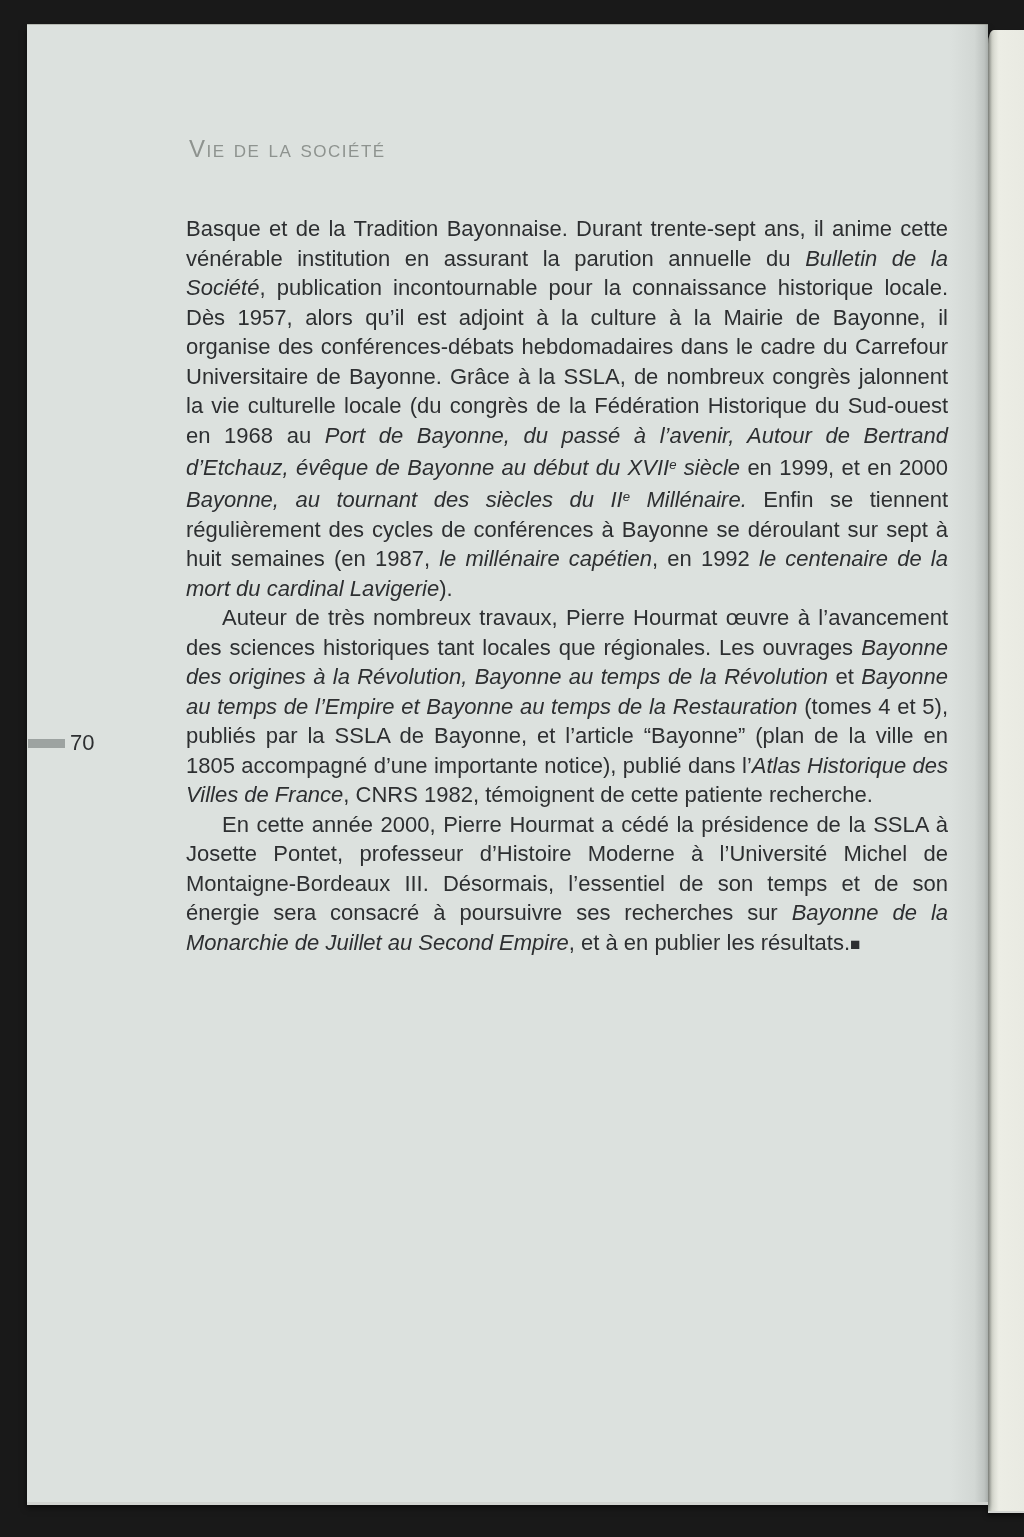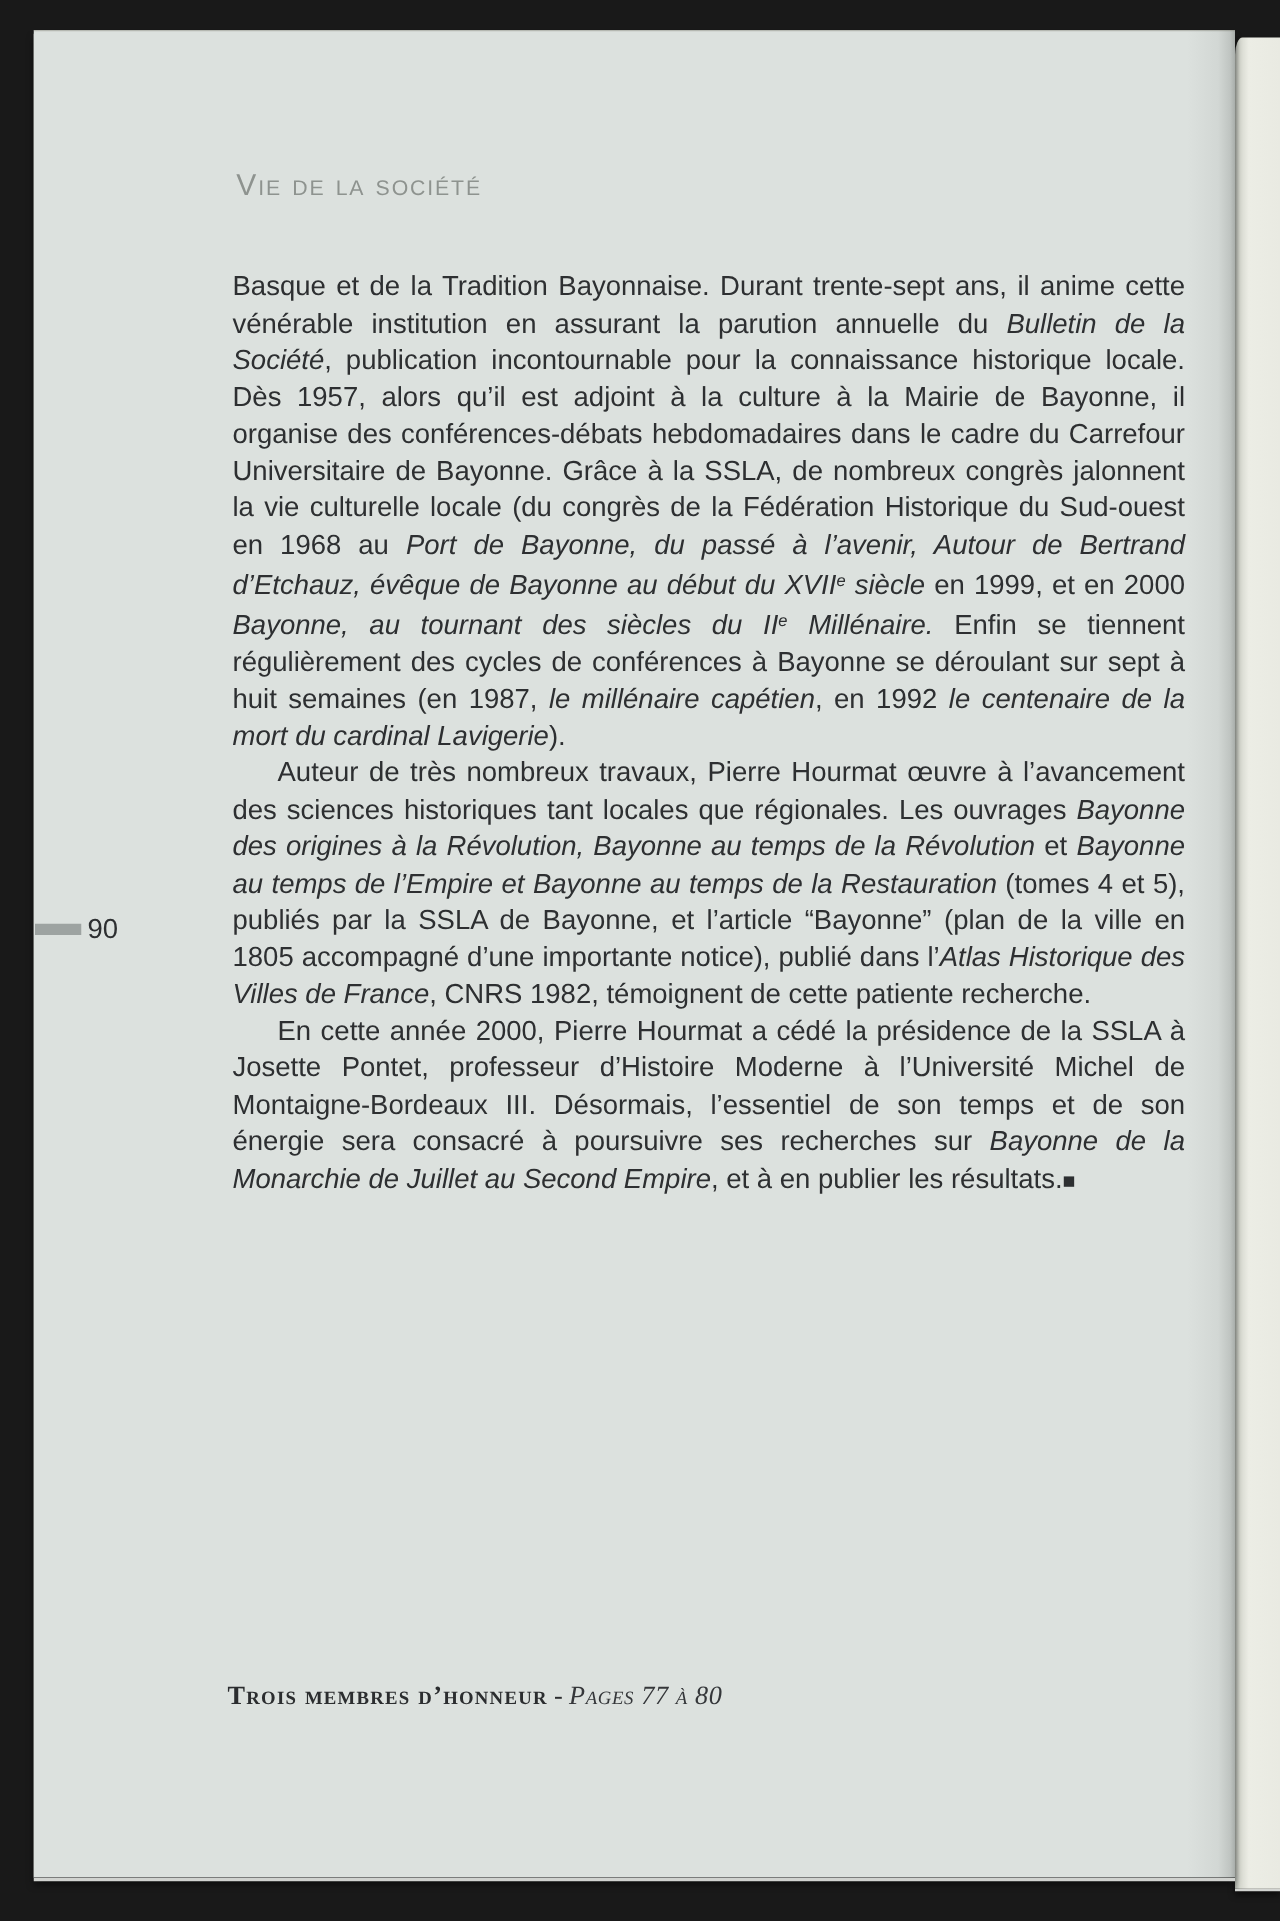--- a/index.html
+++ b/index.html
@@ -131,21 +131,18 @@
     <div class="running-head">Vie de la société</div>
 
     <div class="body-text">
         <p class="para"><span class="run run-normal">Basque et de la Tradition Bayonnaise. Durant trente-sept ans, il anime cette vénérable institution en assurant la parution annuelle du </span><span class="run run-italic">Bulletin de la Société</span><span class="run run-normal">, publication incontournable pour la connaissance historique locale. Dès 1957, alors qu’il est adjoint à la culture à la Mairie de Bayonne, il organise des conférences-débats hebdomadaires dans le cadre du Carrefour Universitaire de Bayonne. Grâce à la SSLA, de nombreux congrès jalonnent la vie culturelle locale (du congrès de la Fédération Historique du Sud-ouest en 1968 au </span><span class="run run-italic">Port de Bayonne, du passé à l’avenir, Autour de Bertrand d’Etchauz, évêque de Bayonne au début du XVII</span><span class="run run-italic_sup">e</span><span class="run run-italic"> siècle</span><span class="run run-normal"> en 1999, et en 2000 </span><span class="run run-italic">Bayonne, au tournant des siècles du II</span><span class="run run-italic_sup">e</span><span class="run run-italic"> Millénaire.</span><span class="run run-normal"> Enfin se tiennent régulièrement des cycles de conférences à Bayonne se déroulant sur sept à huit semaines (en 1987, </span><span class="run run-italic">le millénaire capétien</span><span class="run run-normal">, en 1992 </span><span class="run run-italic">le centenaire de la mort du cardinal Lavigerie</span><span class="run run-normal">).</span></p>
         <p class="para indent"><span class="run run-normal">Auteur de très nombreux travaux, Pierre Hourmat œuvre à l’avancement des sciences historiques tant locales que régionales. Les ouvrages </span><span class="run run-italic">Bayonne des origines à la Révolution, Bayonne au temps de la Révolution</span><span class="run run-normal"> et </span><span class="run run-italic">Bayonne au temps de l’Empire et Bayonne au temps de la Restauration</span><span class="run run-normal"> (tomes 4 et 5), publiés par la SSLA de Bayonne, et l’article “Bayonne” (plan de la ville en 1805 accompagné d’une importante notice), publié dans l’</span><span class="run run-italic">Atlas Historique des Villes de France</span><span class="run run-normal">, CNRS 1982, témoignent de cette patiente recherche.</span></p>
         <p class="para indent"><span class="run run-normal">En cette année 2000, Pierre Hourmat a cédé la présidence de la SSLA à Josette Pontet, professeur d’Histoire Moderne à l’Université Michel de Montaigne-Bordeaux III. Désormais, l’essentiel de son temps et de son énergie sera consacré à poursuivre ses recherches sur </span><span class="run run-italic">Bayonne de la Monarchie de Juillet au Second Empire</span><span class="run run-normal">, et à en publier les résultats.</span><span class="run run-square">■</span></p>
       </div>
 
     <div class="margin-marker">
       <span class="tick-bar"></span>
-      <span class="page-num">90</span>
+      <span class="page-num">70</span>
     </div>
 
-    <div class="page-footer">
-      <span class="f-title">Trois membres d’honneur</span><span class="f-sep">-</span><span class="f-pages">Pages 77 à 80</span>
-    </div>
 
   </div>
 </div>
 
 </body></html>

